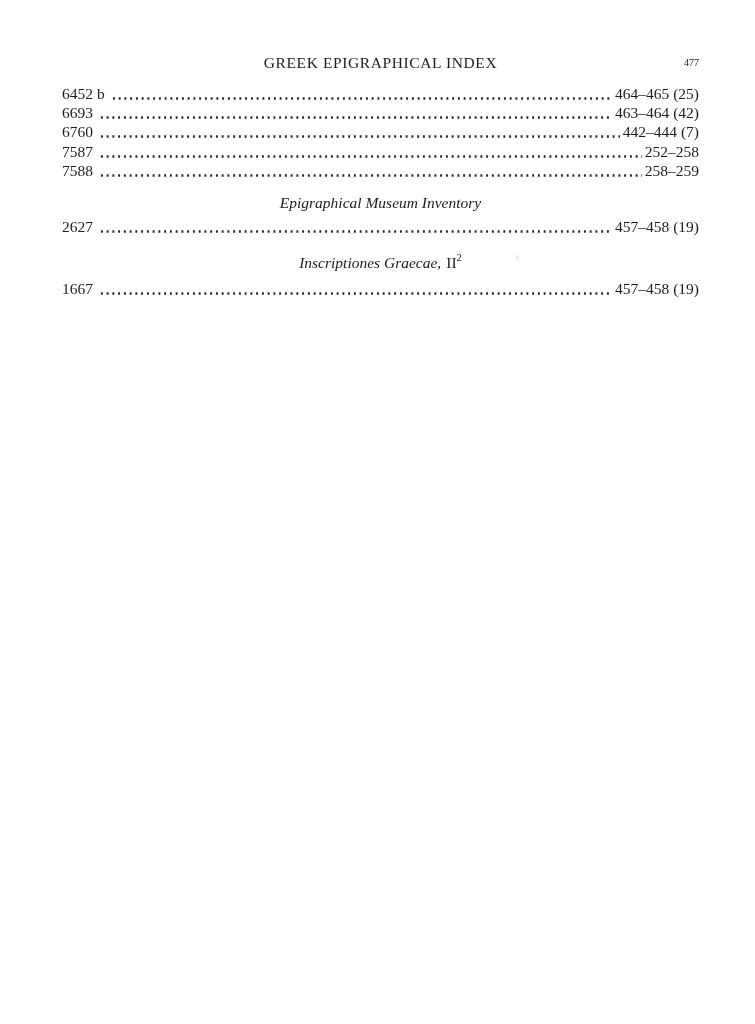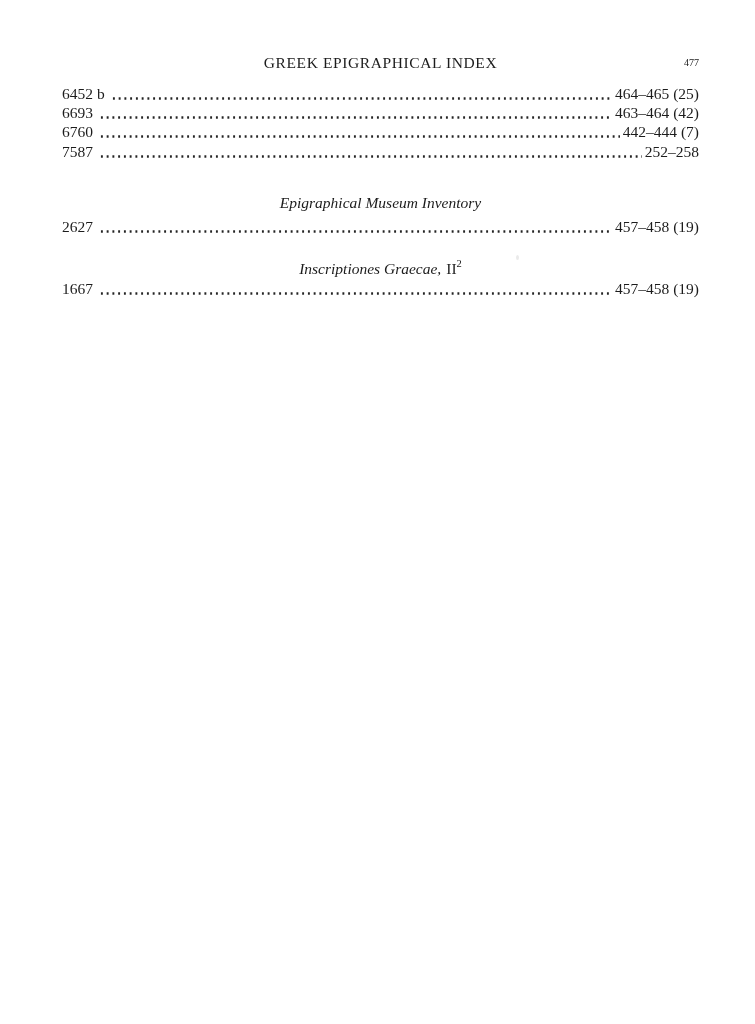--- a/index.html
+++ b/index.html
@@ -57,21 +57,21 @@
   
   .speck {
     position: absolute; left: 516px; top: 255px;
     width: 3px; height: 5px; border-radius: 50%;
     background: #8a8a8a; opacity: 0.18;
   }
 
   .block-entries-top { top: 84px; }
   .heading-1 { top: 181px; margin-top: 12px; }
   .block-entries-s1 { top: 217px; }
-  .heading-2 { top: 259px; }
+  .heading-2 { top: 253px; }
   .block-entries-s2 { top: 279px; }
 </style>
 </head>
 <body>
 
 <div class="abs header">
   <span class="title">GREEK EPIGRAPHICAL INDEX</span>
   <span class="pagenum">477</span>
 </div>
 
@@ -89,20 +89,25 @@
   <div class="row">
     <span class="label">6760</span>
     <span class="dots"></span>
     <span class="pages">442–444 (7)</span>
   </div>
   <div class="row">
     <span class="label">7587</span>
     <span class="dots"></span>
     <span class="pages">252–258</span>
   </div>
+  <div class="row">
+    <span class="label">7588</span>
+    <span class="dots"></span>
+    <span class="pages">258–259</span>
+  </div>
 </div>
 
 <div class="abs heading heading-1">Epigraphical Museum Inventory</div>
 
 <div class="abs rows block-entries-s1">
   <div class="row">
     <span class="label">2627</span>
     <span class="dots"></span>
     <span class="pages">457–458 (19)</span>
   </div>

